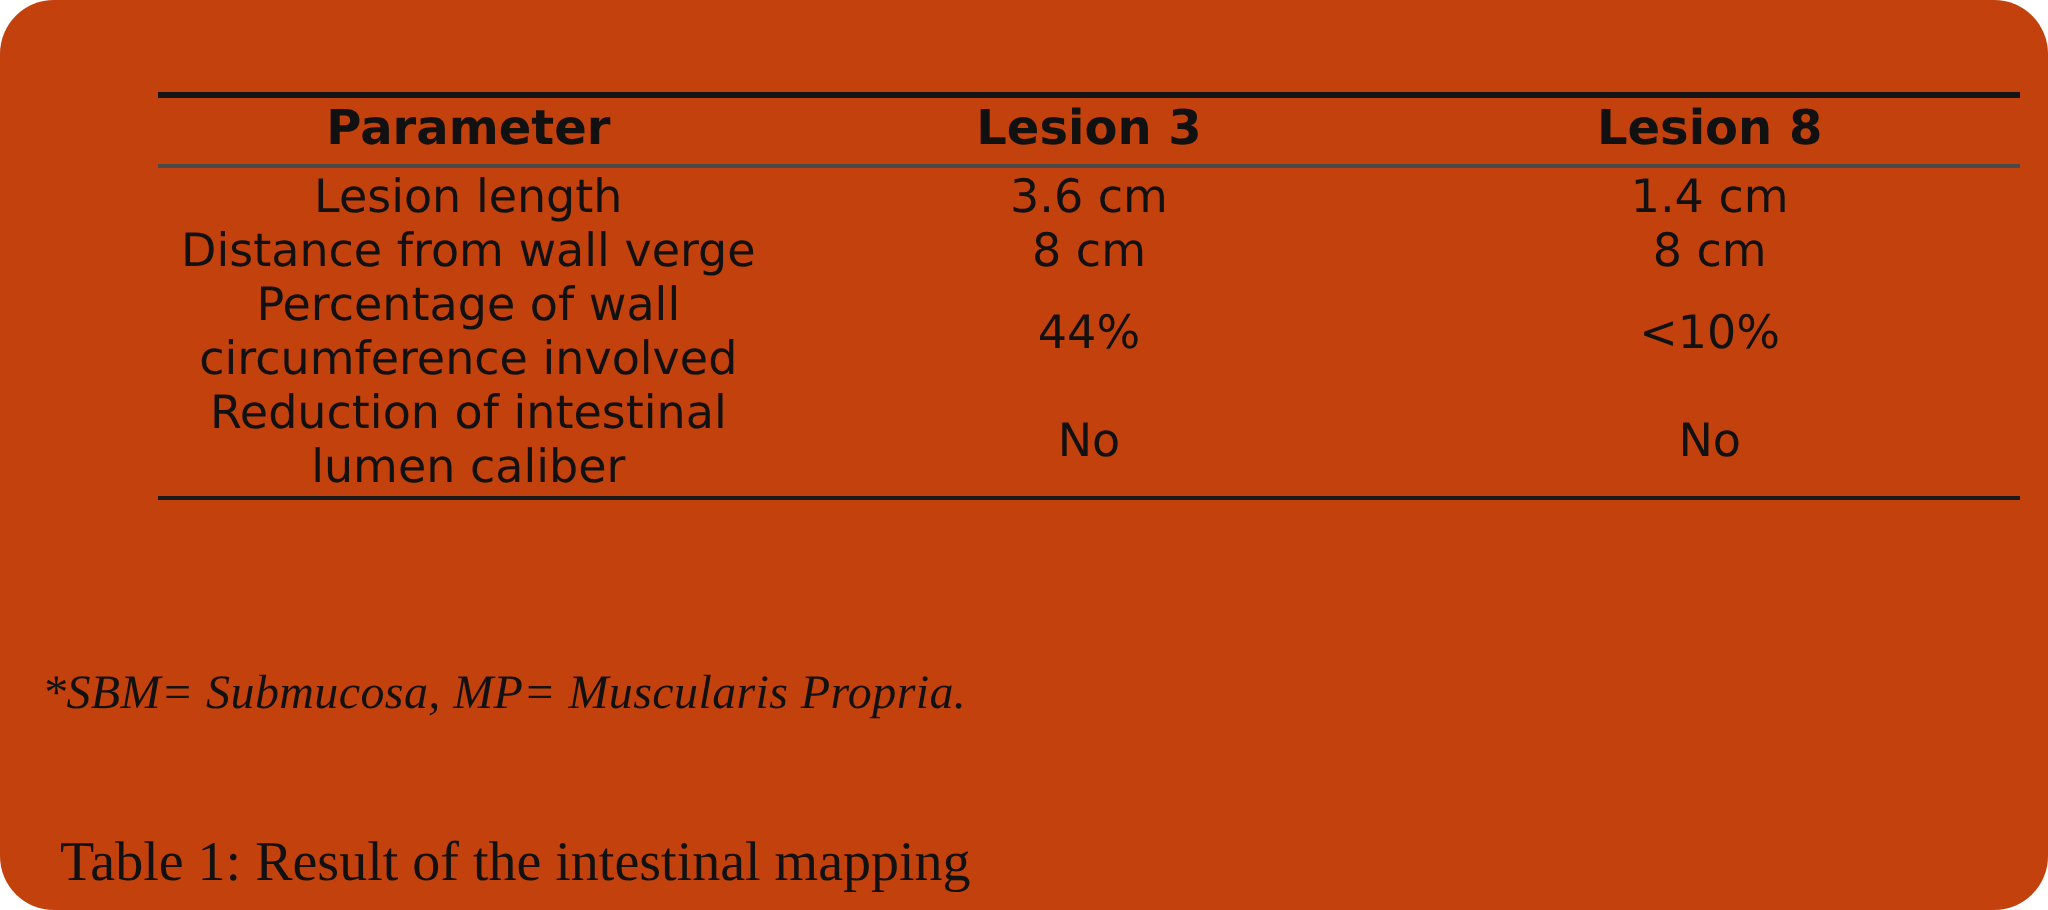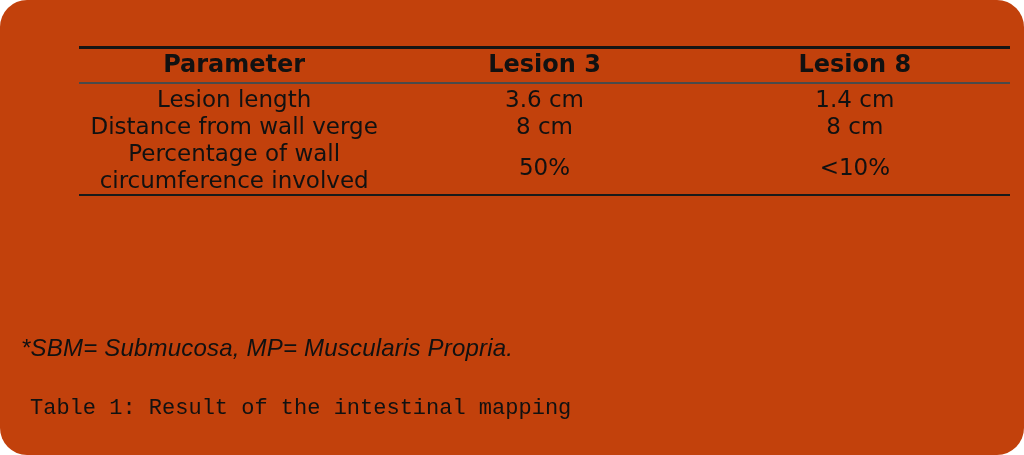--- a/index.html
+++ b/index.html
@@ -54,29 +54,29 @@
     vertical-align: super;
   }
   .footnote {
     position: absolute;
     left: 21px;
     top: 334px;
     font-style: italic;
     font-size: 24px;
     letter-spacing: 0.2px;
     color: #111111;
-    font-family: Liberation Sans, sans-serif;
+    font-family: Liberation Serif, serif;
   }
   .caption {
     position: absolute;
     left: 30px;
-    top: 396px;
-    font-size: 22px;
+    top: 416px;
+    font-size: 28px;
     color: #111111;
-    font-family: Liberation Mono, monospace;
+    font-family: Liberation Serif, serif;
   }
 </style>
 </head>
 <body>
 
 <div class="page">
 
   <table class="mapping-table">
     <thead>
       <tr>
@@ -92,22 +92,28 @@
         <td>1.4 cm</td>
       </tr>
       <tr>
         <td class="param-cell">Distance from wall verge</td>
         <td>8 cm</td>
         <td>8 cm</td>
       </tr>
       <tr>
         <td class="param-cell">Percentage of wall
 circumference involved</td>
-        <td>50%</td>
+        <td>44%</td>
         <td>&lt;10%</td>
+      </tr>
+      <tr>
+        <td class="param-cell">Reduction of intestinal
+lumen caliber</td>
+        <td>No</td>
+        <td>No</td>
       </tr>
     </tbody>
   </table>
 
   <div class="footnote">*SBM= Submucosa, MP= Muscularis Propria.</div>
 
   <div class="caption">Table 1: Result of the intestinal mapping</div>
 
 </div>
 

